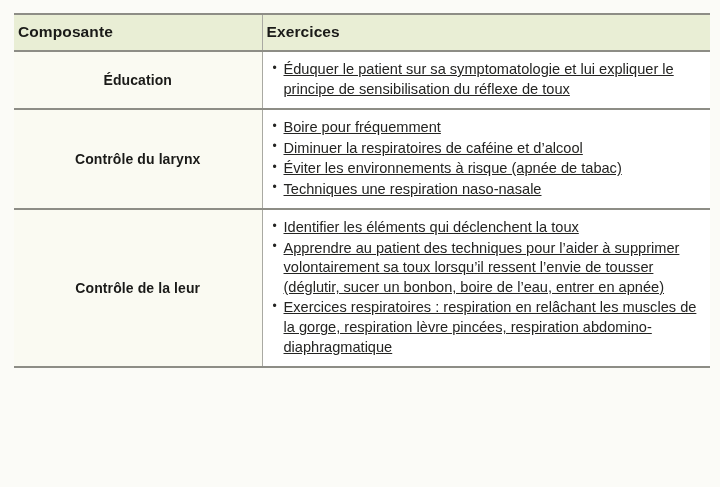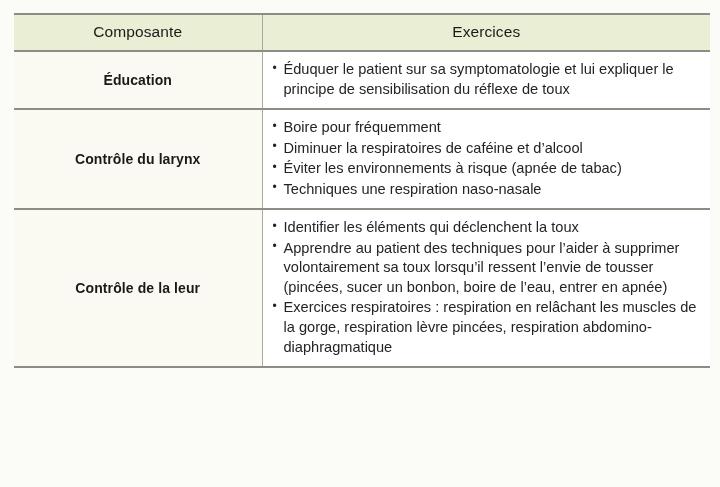--- a/index.html
+++ b/index.html
@@ -38,22 +38,22 @@
   }
 
   table.matrix col.col-component { width: 248px; }
   table.matrix col.col-technique { width: 448px; }
 
   
   thead th {
     background: #e9eed5;
     color: #1a1a18;
     font-size: 15.5px;
-    font-weight: normal;
-    text-align: center;
+    font-weight: bold;
+    text-align: left;
     padding: 8px 4px 9px 4px;
     border-top: 2.5px solid #8d8d86;
     border-bottom: 2.5px solid #8d8d86;
     letter-spacing: 0.1px;
   }
   thead th.th-component {
     border-right: 1.3px solid #a9a9a2;
   }
 
   
@@ -75,20 +75,21 @@
     border-right: 1.3px solid #a9a9a2;
     letter-spacing: 0.1px;
   }
 
   td.cell-technique {
     background: #ffffff;
     padding: 8px 8px 9px 10px;
     color: #242422;
     font-size: 14.6px;
     line-height: 1.34;
+    text-decoration: underline;
   }
 
   ul.bullets {
     list-style: none;
     margin: 0;
     padding: 0;
   }
   ul.bullets > li {
     position: relative;
     padding-left: 11px;
@@ -143,21 +144,21 @@
               <li>Techniques une respiration naso-nasale</li>
             </ul>
           </td>
         </tr>
 
         <tr>
           <td class="cell-component">Contrôle de la leur</td>
           <td class="cell-technique">
             <ul class="bullets">
               <li>Identifier les éléments qui déclenchent la toux</li>
-              <li>Apprendre au patient des techniques pour l’aider à supprimer volontairement sa toux lorsqu’il ressent l’envie de tousser (pincées, sucer un bonbon, boire de l’eau, entrer en apnée)</li>
+              <li>Apprendre au patient des techniques pour l’aider à supprimer volontairement sa toux lorsqu’il ressent l’envie de tousser (déglutir, sucer un bonbon, boire de l’eau, entrer en apnée)</li>
               <li>Exercices respiratoires : respiration en relâchant les muscles de la gorge, respiration lèvre pincées, respiration abdomino-diaphragmatique</li>
             </ul>
           </td>
         </tr>
 
 
       </tbody>
     </table>
   </div>
 </div>

